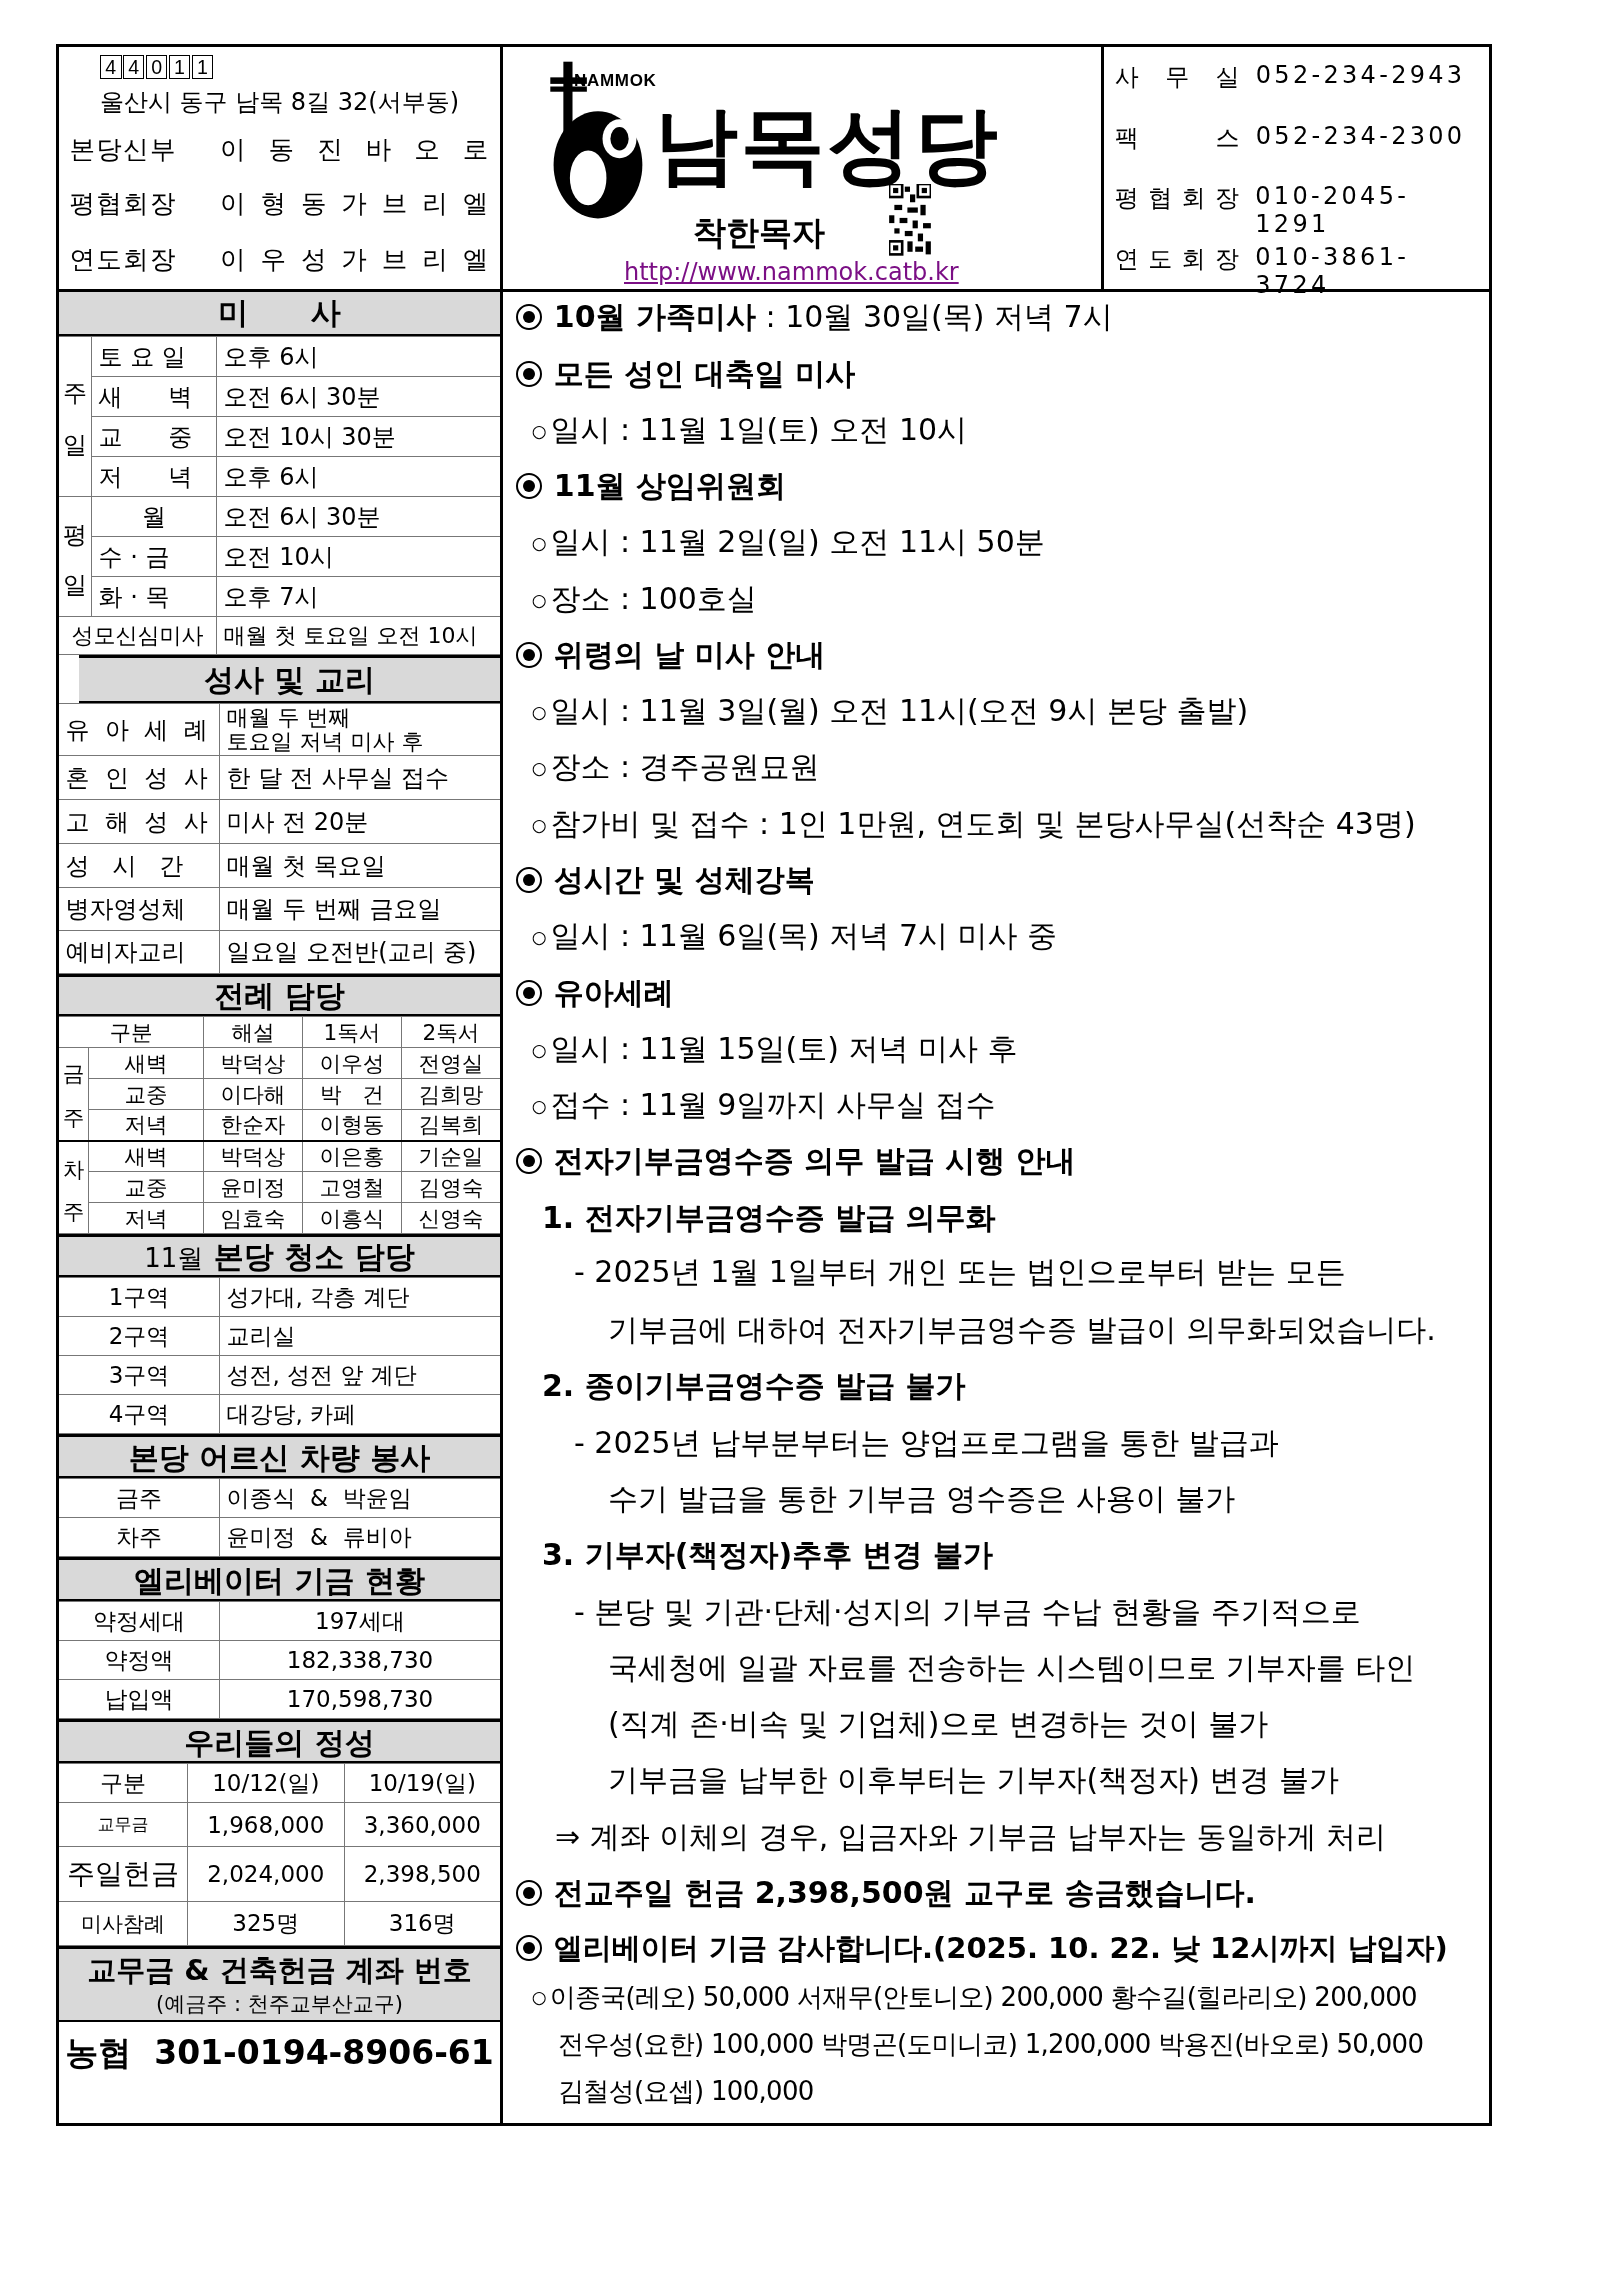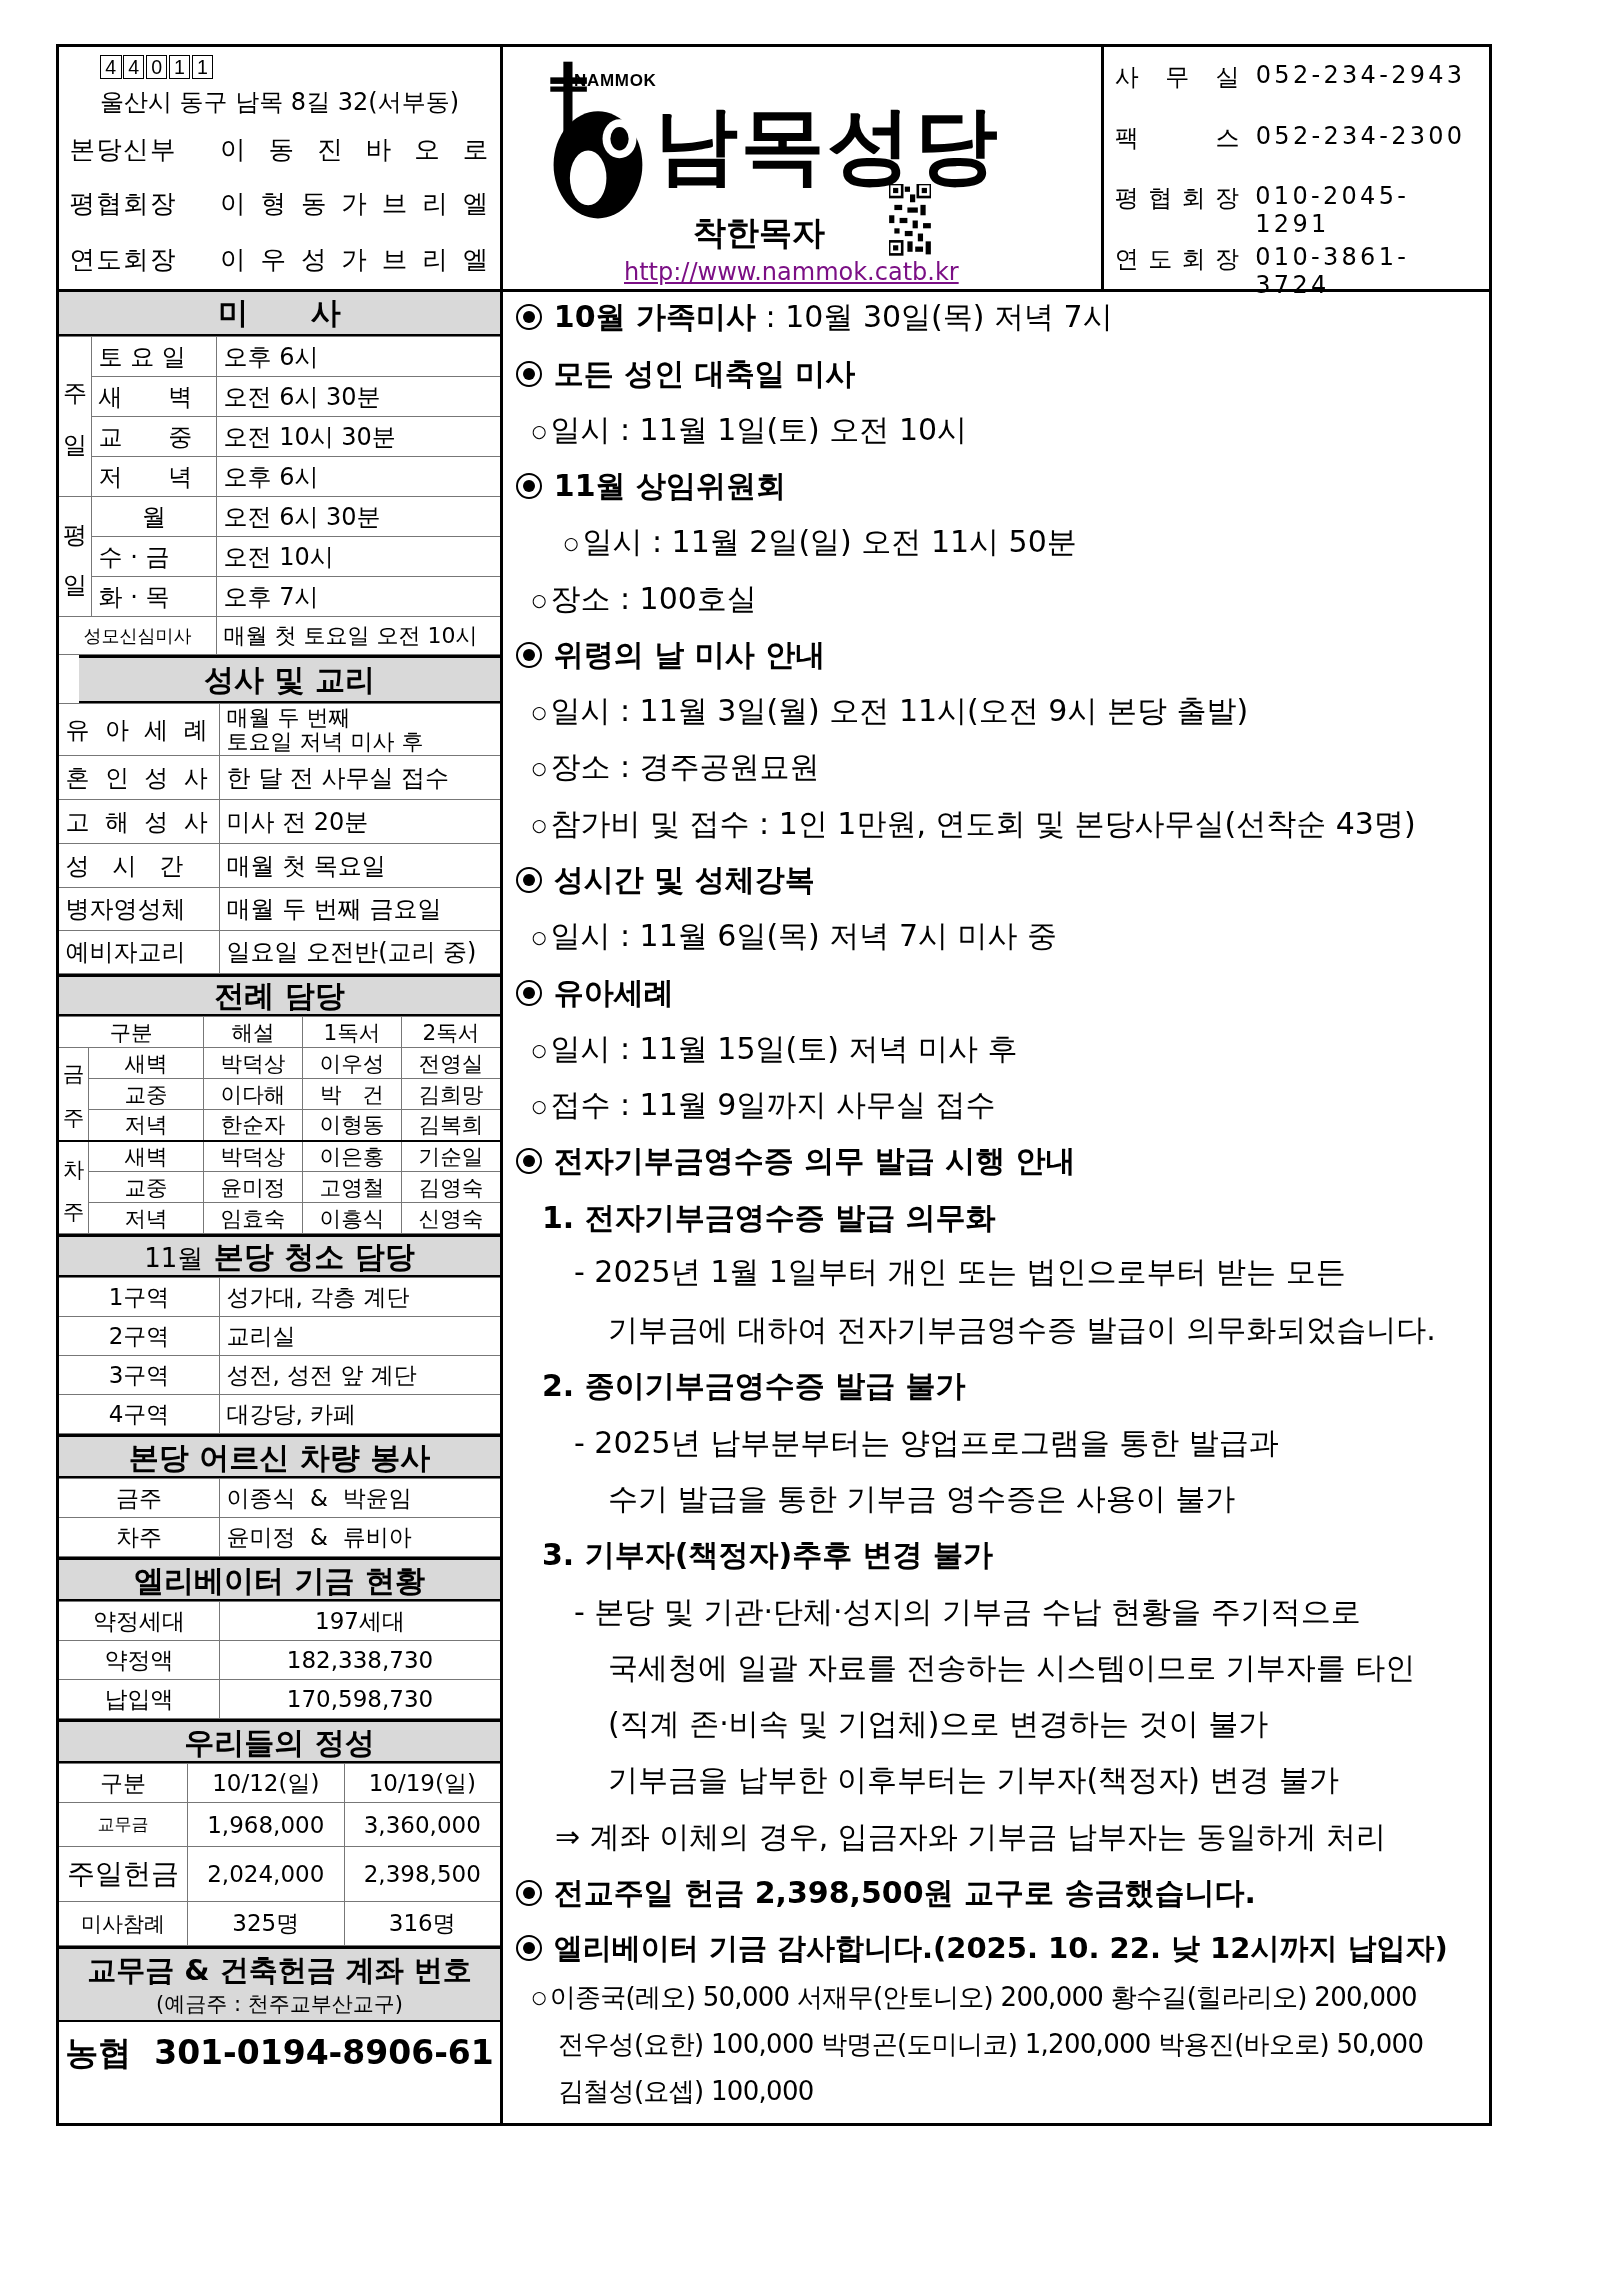--- a/index.html
+++ b/index.html
@@ -208,21 +208,21 @@
       </tr>
       <tr style="height:40px;">
             <td>수 · 금</td>
             <td>오전 10시</td>
           </tr>
       <tr style="height:40px;">
             <td>화 · 목</td>
             <td>오후 7시</td>
           </tr>
       <tr style="height:38px;">
-        <td colspan="2" class="c" style="font-size:18px;margin-top:12px;">성모신심미사</td>
+        <td colspan="2" class="c" style="font-size:22px;margin-top:12px;">성모신심미사</td>
         <td style="font-size:22px;">매월 첫 토요일 오전 10시</td>
       </tr>
     </tbody>
       </table>
 
     <div class="sec-title top-b" style="height:48px;line-height:43px;margin-left:20px;">성사 및 교리</div>
     <table class="t">
       <tbody>
           <tr style="height:52px;">
         <td style="width:147px;letter-spacing:3.9px;">유 아 세 례</td>
@@ -399,21 +399,21 @@
         <span class="bullet"></span><b>10월 가족미사</b><span> : 10월 30일(목) 저녁 7시</span>
       </div>
       <div class="nl h" style="top:62px;">
         <span class="bullet"></span><span>모든 성인 대축일 미사</span>
       </div>
       <div class="nl" style="top:118px;left:15.7px;"><span class="ring">○</span><span>일시 : 11월 1일(토) 오전 10시</span></div>
 
       <div class="nl h" style="top:174px;">
         <span class="bullet"></span><span>11월 상임위원회</span>
       </div>
-      <div class="nl" style="top:230px;left:15.7px;margin-left:32px;"><span class="ring">○</span><span>일시 : 11월 2일(일) 오전 11시 50분</span></div>
+      <div class="nl" style="top:230px;left:15.7px;"><span class="ring">○</span><span>일시 : 11월 2일(일) 오전 11시 50분</span></div>
       <div class="nl" style="top:287px;left:15.7px;"><span class="ring">○</span><span>장소 : 100호실</span></div>
 
       <div class="nl h" style="top:343px;">
         <span class="bullet"></span><span>위령의 날 미사 안내</span>
       </div>
       <div class="nl" style="top:399px;left:15.7px;"><span class="ring">○</span><span>일시 : 11월 3일(월) 오전 11시(오전 9시 본당 출발)</span></div>
       <div class="nl" style="top:455px;left:15.7px;"><span class="ring">○</span><span>장소 : 경주공원묘원</span></div>
       <div class="nl" style="top:512px;left:15.7px;"><span class="ring">○</span><span>참가비 및 접수 : 1인 1만원, 연도회 및 본당사무실(선착순 43명)</span></div>
 
       <div class="nl h" style="top:568px;">

